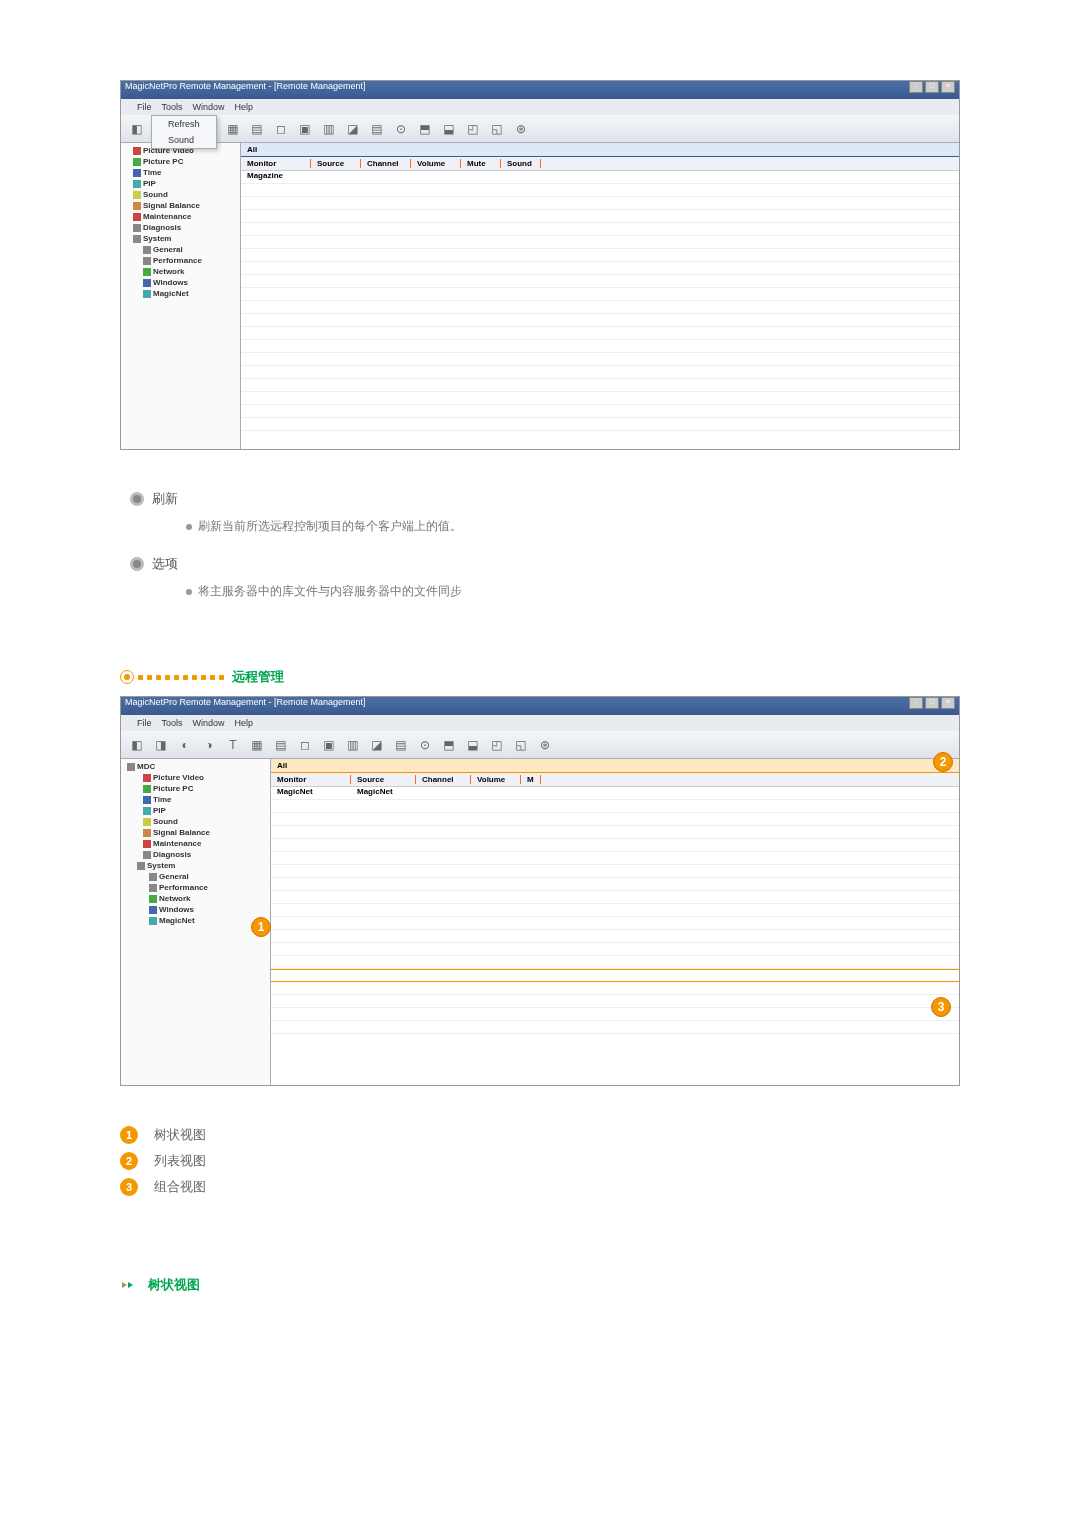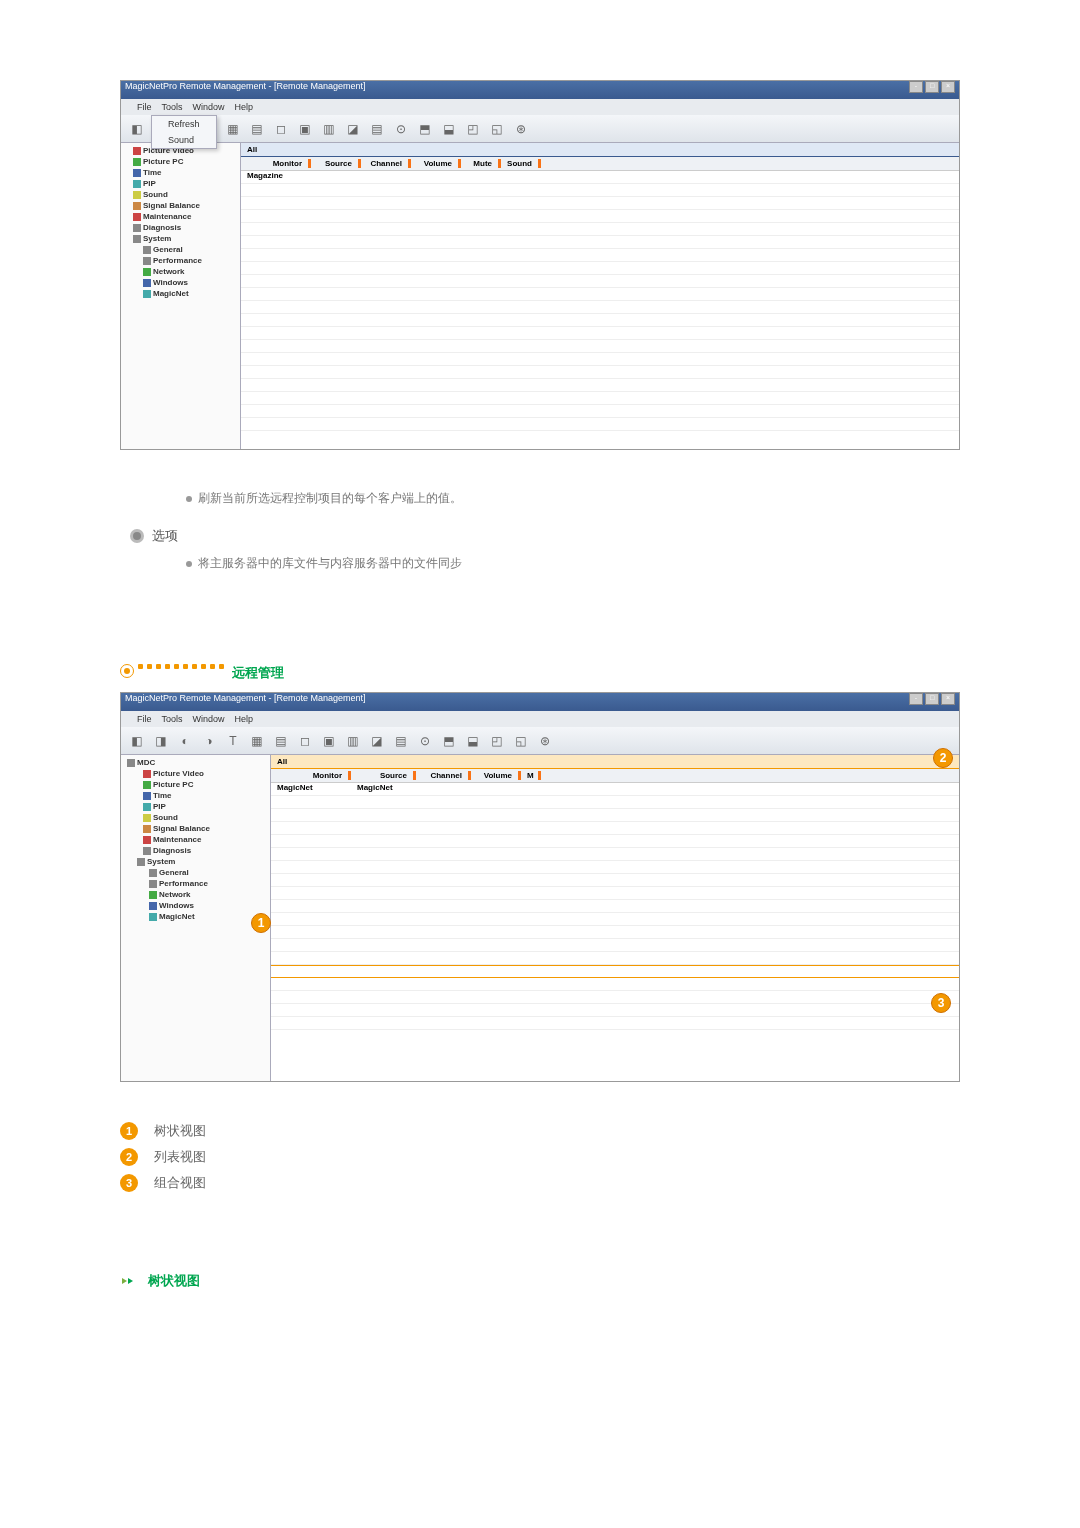--- a/index.html
+++ b/index.html
@@ -101,22 +101,21 @@
     }
     .list-header {
       background: #eef1f5;
       display: flex;
       font-size: 8px;
       border-bottom: 1px solid #ccc;
       padding: 2px 0;
     }
     .list-header > div {
       padding: 0 6px;
-      border-right: 3px solid #f97316;
-      text-align: right;
+      border-right: 1px solid #f97316;
     }
     .list-rows {
       flex: 1;
       font-size: 8px;
     }
     .list-row { display: flex; border-bottom: 1px solid #eee; height: 13px; }
     .list-row > div { padding: 0 6px; }
     .dropdown-menu {
       position: absolute;
       top: 34px;
@@ -163,23 +162,23 @@
       align-items: center;
       gap: 6px;
     }
     .dot-bullet {
       width: 6px; height: 6px; background: #999; border-radius: 50%;
     }
     
     
     .section-header {
       display: flex;
-      align-items: flex-start;
+      align-items: center;
       gap: 4px;
-      margin: 92px 0 10px 0;
+      margin: 68px 0 10px 0;
     }
     .circle-badge {
       width: 14px;
       height: 14px;
       border-radius: 50%;
       border: 1.5px solid #f39800;
       display: flex;
       align-items: center;
       justify-content: center;
     }
@@ -417,20 +416,24 @@
           <div class="list-row"></div>
           <div class="list-row"></div>
           <div class="list-row"></div>
           <div class="list-row"></div>
         </div>
       </div>
     </div>
   </div>
 
   <div class="content-section">
+    <div class="bullet-heading">
+      <span class="gear-bullet"></span>
+      <span>刷新</span>
+    </div>
     <div class="sub-bullet">
       <span class="dot-bullet"></span>
       <span>刷新当前所选远程控制项目的每个客户端上的值。</span>
     </div>
   </div>
 
   <div class="content-section">
     <div class="bullet-heading">
       <span class="gear-bullet"></span>
       <span>选项</span>

